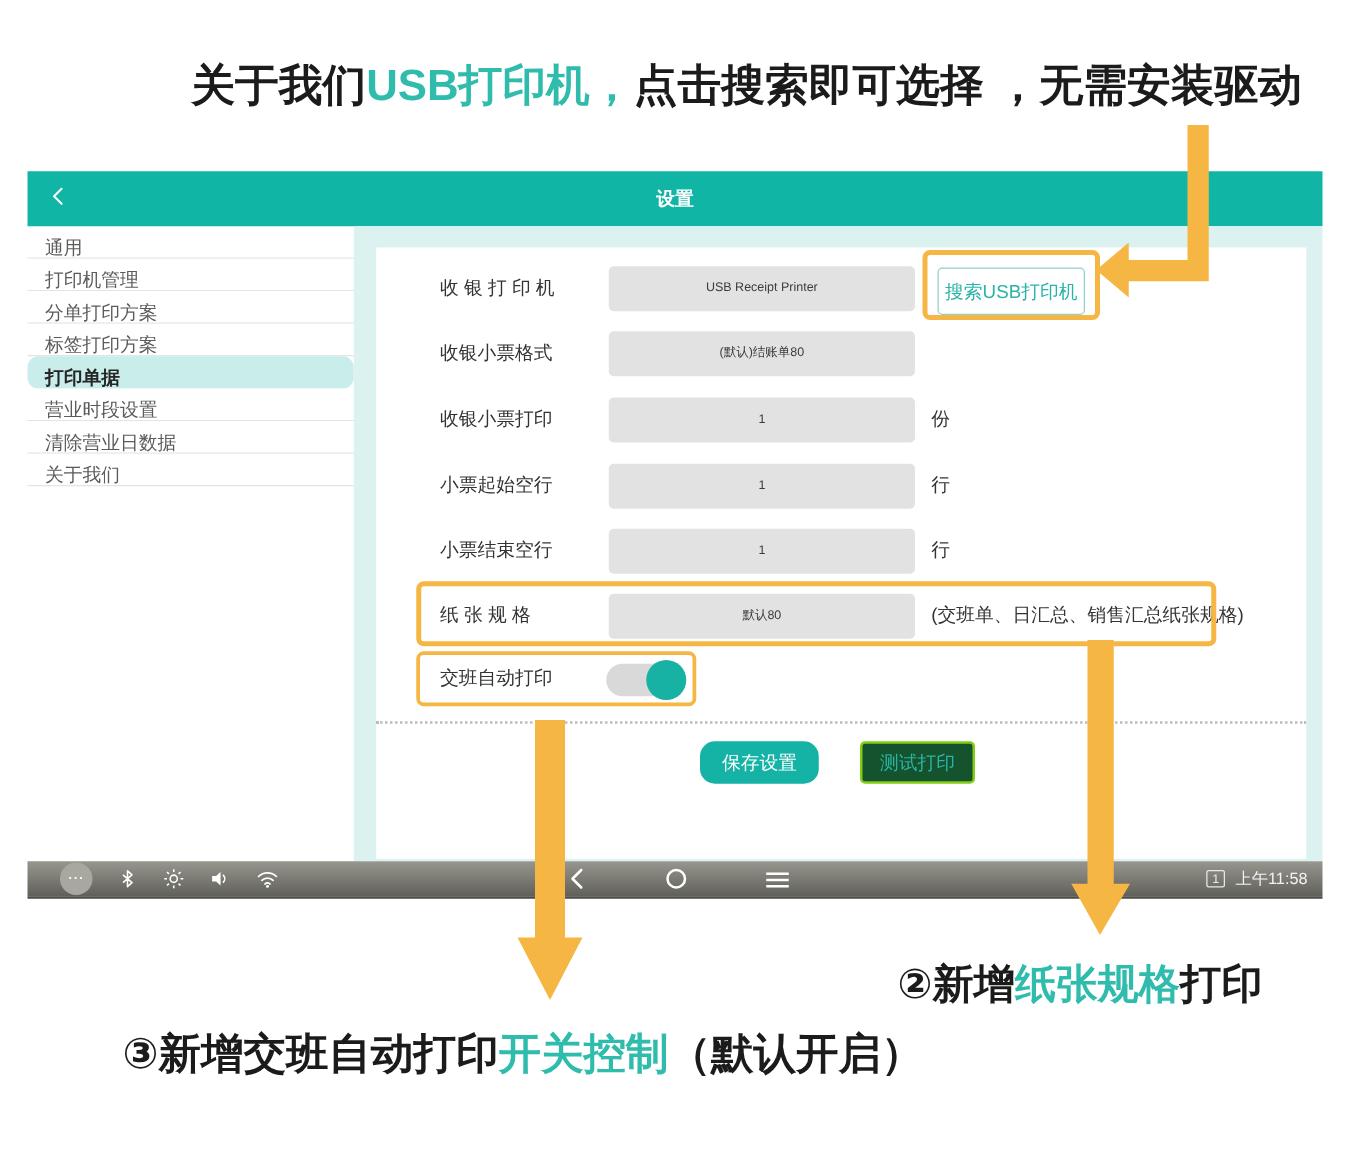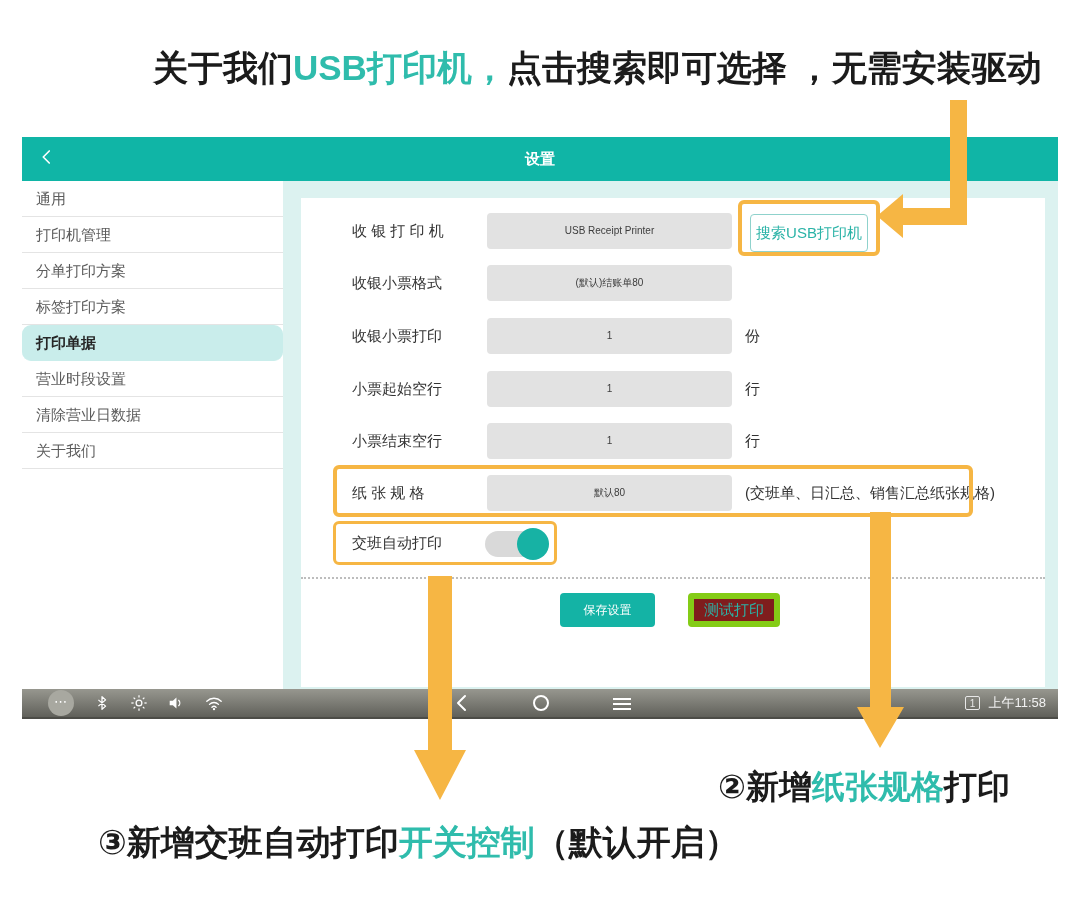--- a/index.html
+++ b/index.html
@@ -16,21 +16,21 @@
   
   #app { position:absolute; left:22px; top:137px; width:1036px; height:577px; }
   #app-header { position:relative; height:44px; background:#10b5a6; display:flex;
     align-items:center; justify-content:center; }
   #app-header .title { color:#ffffff; font-size:15px; font-weight:bold; }
   #back-btn { position:absolute; left:8px; top:0; width:34px; height:39px;
     display:flex; align-items:center; justify-content:center; }
 
   #app-body { display:flex; height:508px; }
   #sidebar { width:261px; background:#ffffff; }
-  .side-item { height:36px; line-height:35px; padding-left:14px; font-size:15px;
+  .side-item { height:26px; line-height:35px; padding-left:14px; font-size:15px;
     color:#5b5b5b; border-bottom:1px solid #e4e4e4; background:#ffffff; }
   .side-item.selected { background:#c9edeb; color:#262626; font-weight:bold;
     border-bottom:1px solid #c9edeb;border-radius:9px; }
 
   #main-area { flex:1; background:#dcf2f0; position:relative; }
   #panel { position:absolute; left:18px; top:17px; width:744px; height:489px;
     background:#ffffff; }
 
   .form-row { position:absolute; left:0; width:100%; height:36px; }
   .row-label { position:absolute; left:51px; top:0; line-height:36px;
@@ -49,24 +49,24 @@
   #toggle .track { position:absolute; left:0; top:1px; width:62px; height:26px;
     background:#d9d9d9; border-radius:13px; }
   #toggle .knob { position:absolute; right:-2px; top:-2px; width:32px; height:32px;
     border-radius:16px; background:#17b2a4; }
 
   .divider { position:absolute; left:0; top:379px; width:744px;
     border-top:2px dotted #bdbdbd; }
 
   .btn-row { position:absolute; top:395px; left:0; width:100%; height:34px; }
   #save-btn { position:absolute; left:259px; top:0; width:95px; height:34px;
-    background:#14b3a5; color:#fff; border:none; border-radius:4px; font-size:12px;
+    background:#14b3a5; color:#fff; border:none; border-radius:12px; font-size:15px;
     font-family:inherit; }
   #test-btn { position:absolute; left:387px; top:0; width:92px; height:34px;
-    background:#7f1d1d; color:#2bb3a7; border:6px solid #84cc16; border-radius:4px;
+    background:#14532d; color:#2bb3a7; border:2px solid #84cc16; border-radius:4px;
     font-size:15px; font-family:inherit; }
 
   .hl-box { position:absolute; border:4px solid #f6b644; border-radius:6px; pointer-events:none; }
   #hl-search { left:437px; top:2px;  width:142px; height:56px; }
   #hl-paper  { left:32px;  top:267px; width:640px; height:52px; }
   #hl-toggle { left:32px;  top:323px; width:224px; height:44px; border-width:3px; }
 
   
   #navbar { position:relative; height:30px;
     background:linear-gradient(#97978f,#60605a); border-bottom:2px solid #4c4c47; }

